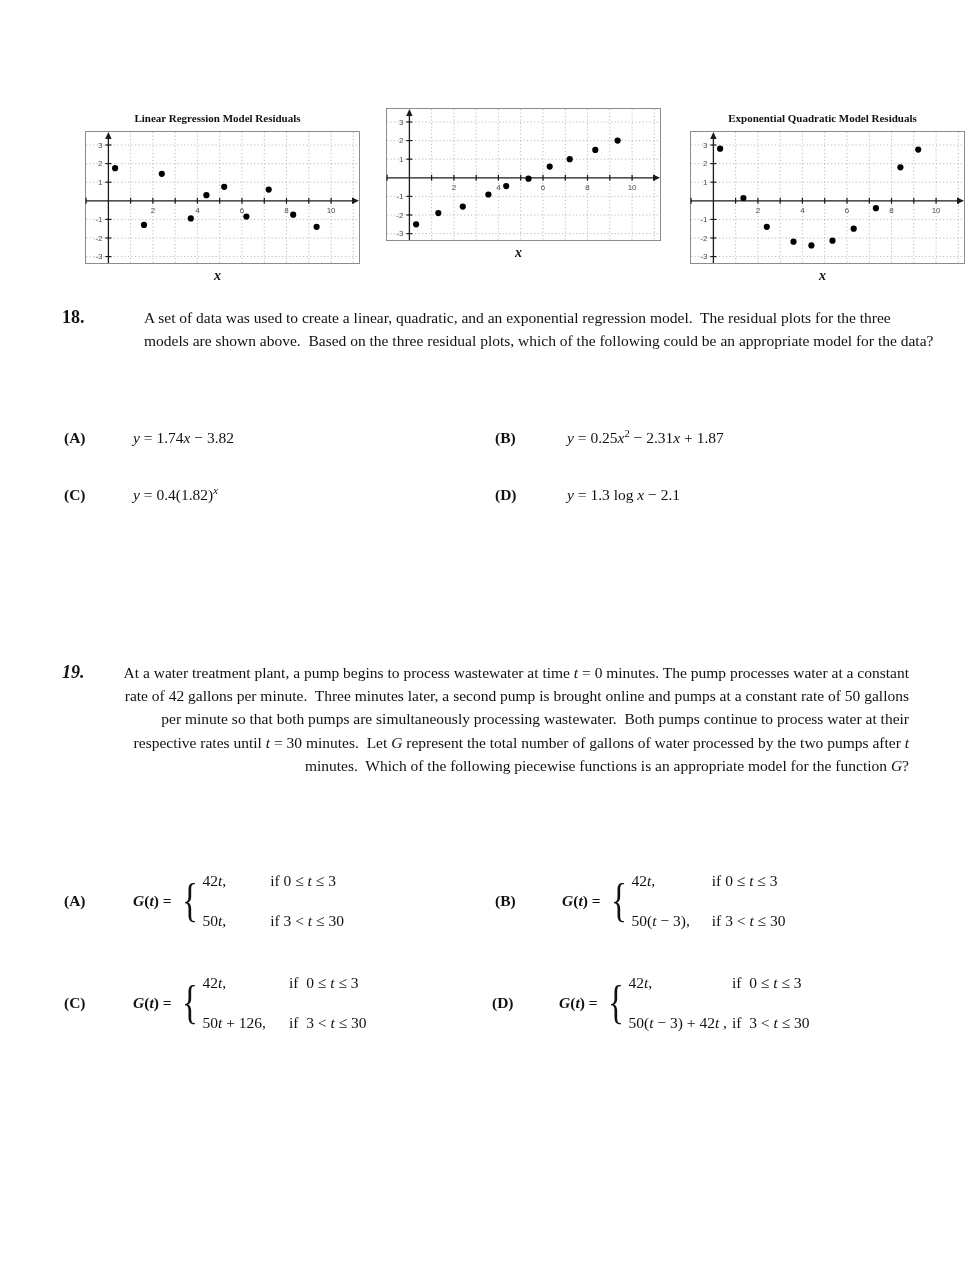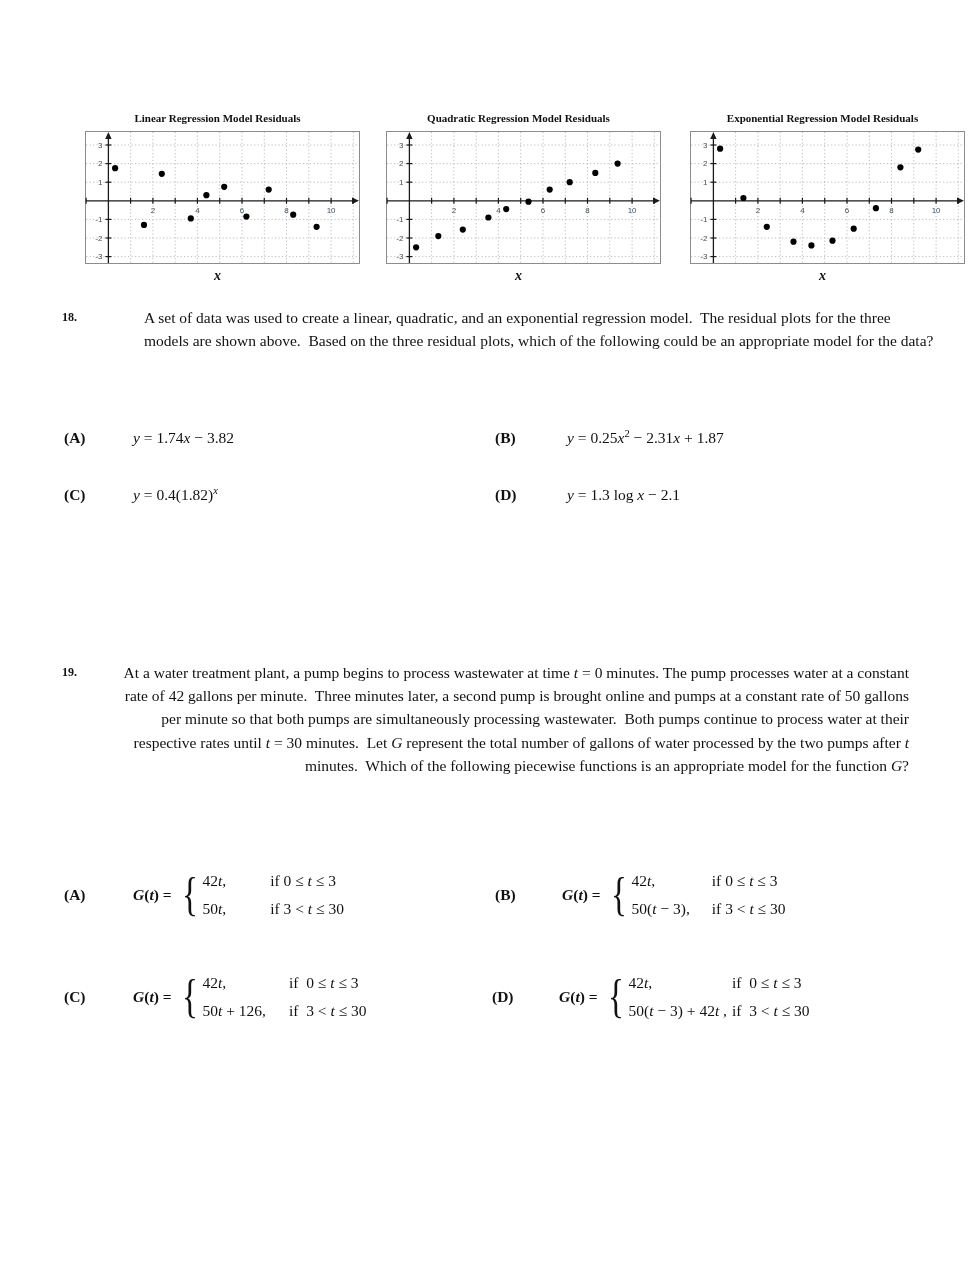--- a/index.html
+++ b/index.html
@@ -6,41 +6,41 @@
   .page{position:relative;width:979px;height:1266px;background:#ffffff;overflow:hidden;
         font-family:"Liberation Serif", serif;color:#111;}
   
   .chart-fig{position:absolute;top:92px;width:265px;}
   .chart-fig.f0{left:45px;} .chart-fig.f1{left:346px;} .chart-fig.f2{left:650px;}
   .chart-title{text-align:center;font-weight:bold;font-size:11px;line-height:21px;height:21px;
                margin-bottom:2px;color:#111;}
   .chart-canvas{width:275px;height:133px;}
   .chart-xlabel{text-align:center;font-weight:bold;font-style:italic;font-size:14px;margin-top:4px;}
   
-  .qnum{position:absolute;font-weight:bold;font-size:12px;line-height:23px;}
+  .qnum{position:absolute;font-weight:bold;font-size:18px;line-height:23px;}
   .qtext{position:absolute;font-size:15.5px;line-height:23.2px;white-space:pre-wrap;}
   #q18-num{left:62px;top:306px;} #q18-text{left:120px;top:306px;width:792px;margin-left:24px;}
-  #q19-num{left:62px;top:661px;} #q19-text{left:115px;top:661px;width:794px;text-align:right;}
+  #q19-num{left:62px;top:661px;font-style:italic;} #q19-text{left:115px;top:661px;width:794px;text-align:right;}
   
   .choice{position:absolute;display:flex;align-items:baseline;font-size:15.5px;line-height:23px;}
   .choice .label{font-weight:bold;flex:0 0 69px;}
   .choice.rcol .label{flex:0 0 72px;}
   .formula{white-space:pre;}
   .formula i, .qtext i, .pw i{font-family:"Liberation Serif", serif;}
   sup{font-size:0.68em;line-height:0;}
   #c18a{left:64px;top:426px;} #c18b{left:495px;top:426px;}
   #c18c{left:64px;top:483px;} #c18d{left:495px;top:483px;}
   
   .pw{position:absolute;display:flex;align-items:center;font-size:15.5px;}
   .pw .label{font-weight:bold;flex:0 0 69px;align-self:center;}
   .pw.rcol .label{flex:0 0 67px;}
   .pw-lhs{white-space:pre;margin-right:3px;font-weight:bold;}
   .pw-brace{font-size:46px;font-weight:400;line-height:50px;transform:scaleX(0.72);
             transform-origin:center;margin:0 1px;}
-  .pw-grid{display:grid;grid-template-columns:max-content max-content;row-gap:4px;
+  .pw-grid{display:grid;grid-template-columns:max-content max-content;row-gap:16px;
            font-size:15.5px;line-height:24px;white-space:pre;}
   .pw-grid.gapA{column-gap:44px;} .pw-grid.gapB{column-gap:22px;}
   .pw-grid.gapC{column-gap:23px;} .pw-grid.gapD{column-gap:5px;}
   #c19a{left:64px;top:869px;} #c19b{left:495px;top:869px;}
   #c19c{left:64px;top:971px;} #c19d{left:492px;top:971px;}
 </style>
 </head>
 <body>
 
 <div class="page">
@@ -107,21 +107,20 @@
           <circle cx="139.2" cy="55.8" r="3.1" fill="#000000"></circle>
           <circle cx="161.4" cy="85.6" r="3.1" fill="#000000"></circle>
           <circle cx="183.7" cy="58.6" r="3.1" fill="#000000"></circle>
           <circle cx="208.2" cy="83.7" r="3.1" fill="#000000"></circle>
           <circle cx="231.6" cy="95.8" r="3.1" fill="#000000"></circle>
         </svg></div>
     <div class="chart-xlabel">x</div>
   </figure>
 
   <figure class="chart-fig f1">
-    <div class="chart-title">Quadratic Regression Model Residuals</div>
     <div class="chart-canvas"><svg width="275" height="133" viewBox="0 0 275 133" xmlns="http://www.w3.org/2000/svg">
           <rect x="0.5" y="0.5" width="274" height="132" fill="#fff" stroke="#8c8c8c"></rect>
           <line x1="45.6" y1="1" x2="45.6" y2="132" stroke="#b4b4b4" stroke-width="0.9" stroke-dasharray="1.2,2.3"></line>
           <line x1="67.9" y1="1" x2="67.9" y2="132" stroke="#b4b4b4" stroke-width="0.9" stroke-dasharray="1.2,2.3"></line>
           <line x1="90.2" y1="1" x2="90.2" y2="132" stroke="#b4b4b4" stroke-width="0.9" stroke-dasharray="1.2,2.3"></line>
           <line x1="112.4" y1="1" x2="112.4" y2="132" stroke="#b4b4b4" stroke-width="0.9" stroke-dasharray="1.2,2.3"></line>
           <line x1="134.7" y1="1" x2="134.7" y2="132" stroke="#b4b4b4" stroke-width="0.9" stroke-dasharray="1.2,2.3"></line>
           <line x1="157" y1="1" x2="157" y2="132" stroke="#b4b4b4" stroke-width="0.9" stroke-dasharray="1.2,2.3"></line>
           <line x1="179.3" y1="1" x2="179.3" y2="132" stroke="#b4b4b4" stroke-width="0.9" stroke-dasharray="1.2,2.3"></line>
           <line x1="201.5" y1="1" x2="201.5" y2="132" stroke="#b4b4b4" stroke-width="0.9" stroke-dasharray="1.2,2.3"></line>
@@ -175,21 +174,21 @@
           <circle cx="142.5" cy="70.7" r="3.1" fill="#000000"></circle>
           <circle cx="163.7" cy="58.6" r="3.1" fill="#000000"></circle>
           <circle cx="183.7" cy="51.2" r="3.1" fill="#000000"></circle>
           <circle cx="209.3" cy="41.9" r="3.1" fill="#000000"></circle>
           <circle cx="231.6" cy="32.6" r="3.1" fill="#000000"></circle>
         </svg></div>
     <div class="chart-xlabel">x</div>
   </figure>
 
   <figure class="chart-fig f2">
-    <div class="chart-title">Exponential Regression Model Residuals</div>
+    <div class="chart-title">Exponential Quadratic Model Residuals</div>
     <div class="chart-canvas"><svg width="275" height="133" viewBox="0 0 275 133" xmlns="http://www.w3.org/2000/svg">
           <rect x="0.5" y="0.5" width="274" height="132" fill="#fff" stroke="#8c8c8c"></rect>
           <line x1="45.6" y1="1" x2="45.6" y2="132" stroke="#b4b4b4" stroke-width="0.9" stroke-dasharray="1.2,2.3"></line>
           <line x1="67.9" y1="1" x2="67.9" y2="132" stroke="#b4b4b4" stroke-width="0.9" stroke-dasharray="1.2,2.3"></line>
           <line x1="90.2" y1="1" x2="90.2" y2="132" stroke="#b4b4b4" stroke-width="0.9" stroke-dasharray="1.2,2.3"></line>
           <line x1="112.4" y1="1" x2="112.4" y2="132" stroke="#b4b4b4" stroke-width="0.9" stroke-dasharray="1.2,2.3"></line>
           <line x1="134.7" y1="1" x2="134.7" y2="132" stroke="#b4b4b4" stroke-width="0.9" stroke-dasharray="1.2,2.3"></line>
           <line x1="157" y1="1" x2="157" y2="132" stroke="#b4b4b4" stroke-width="0.9" stroke-dasharray="1.2,2.3"></line>
           <line x1="179.3" y1="1" x2="179.3" y2="132" stroke="#b4b4b4" stroke-width="0.9" stroke-dasharray="1.2,2.3"></line>
           <line x1="201.5" y1="1" x2="201.5" y2="132" stroke="#b4b4b4" stroke-width="0.9" stroke-dasharray="1.2,2.3"></line>

